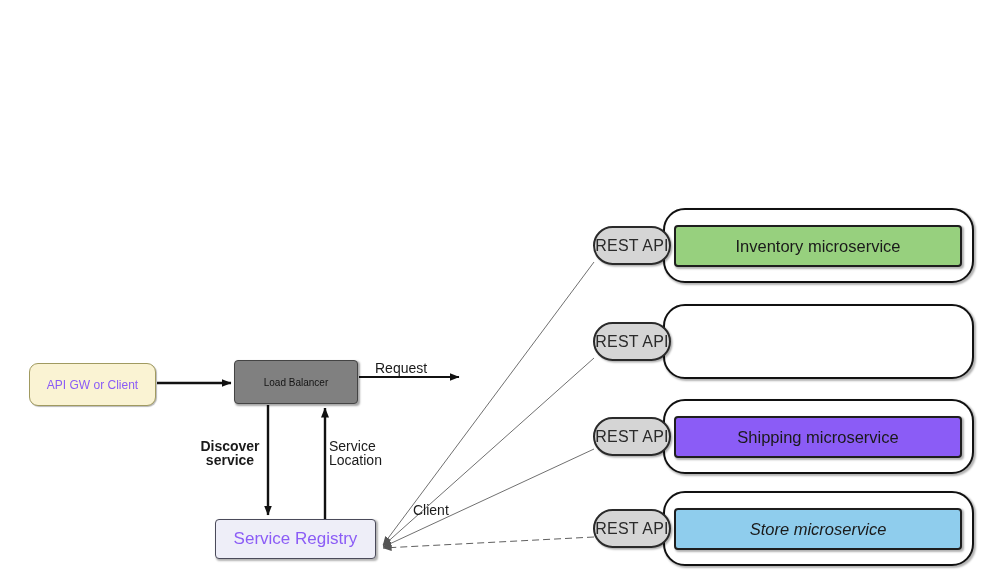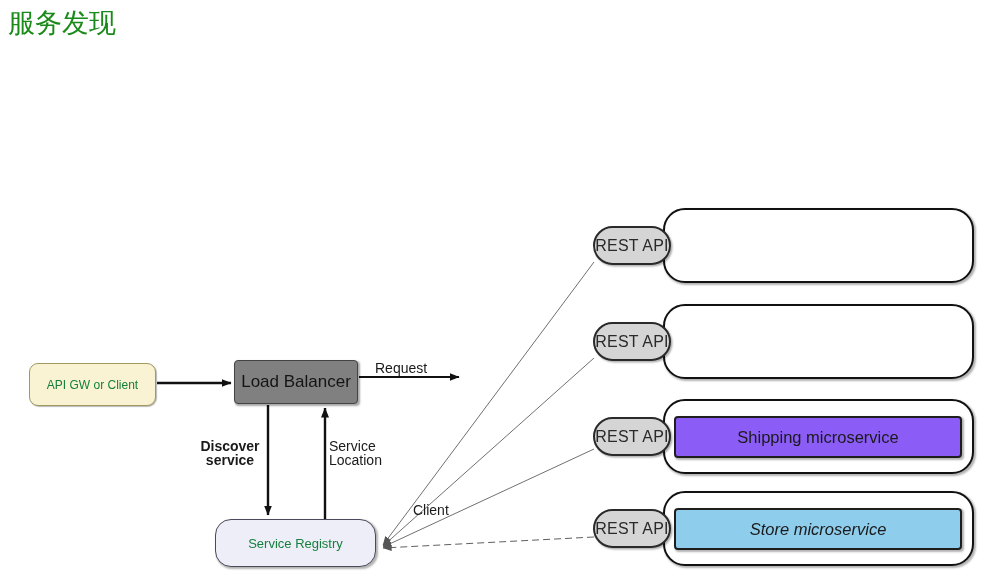--- a/index.html
+++ b/index.html
@@ -44,51 +44,51 @@
   }
 
   
   .node {
     position: absolute;
     box-sizing: border-box;
     display: flex;
     align-items: center;
     justify-content: center;
     text-align: center;
-    color: #15803d;
+    color: #8b5cf6;
   }
 
   .node-apigw {
     left: 29px;  top: 363px;
     width: 127px; height: 43px;
     background: #faf3d3;
     border: 1px solid #a09a60;
     border-radius: 9px;
     font-size: 12px;
     box-shadow: 1px 1px 1px rgba(0,0,0,0.28);
   }
 
   .node-lb {
     left: 234px; top: 360px;
     width: 124px; height: 44px;
     background: #808080;
     border: 1px solid #444444;
     border-radius: 4px;
-    font-size: 17px;
+    font-size: 10px;
     color: #141414;
     box-shadow: 1.5px 1.5px 2px rgba(0,0,0,0.35);
   }
 
   .node-registry {
     left: 215px; top: 519px;
-    width: 161px; height: 48px;
+    width: 161px; height: 40px;
     background: #eeeef8;
     border: 1px solid #4a4a5a;
-    border-radius: 16px;
-    font-size: 13px;
+    border-radius: 4px;
+    font-size: 17px;
     box-shadow: 1.5px 1.5px 2px rgba(0,0,0,0.3);
   }
 
   
   .svc-row {
     position: absolute;
     left: 593px;
     width: 382px;
     height: 78px;
   }
@@ -154,21 +154,20 @@
   .lbl-request  { left: 375px; top: 361px; }
   .lbl-discover { left: 196px; top: 439px; width: 68px; text-align: center; font-weight: bold; }
   .lbl-svcloc   { left: 329px; top: 439px; width: 70px; text-align: left; }
   .lbl-publish  { left: 413px; top: 503px; }
 </style>
 </head>
 <body>
 
 <div id="canvas">
 
-  <div class="page-title" style="color: rgb(26, 138, 26);">服务发现</div>
 
   <svg id="edges" viewBox="0 0 992 587" width="992" height="587">
     <defs>
       <marker id="arrowSolid" markerWidth="10" markerHeight="8" refX="9.5" refY="4" orient="auto" markerUnits="userSpaceOnUse">
         <path d="M0,0 L10,4 L0,8 Z" fill="#111111"></path>
       </marker>
       <marker id="arrowThin" markerWidth="9" markerHeight="7" refX="8.6" refY="3.5" orient="auto" markerUnits="userSpaceOnUse">
         <path d="M0,0 L9,3.5 L0,7 Z" fill="#555555"></path>
       </marker>
     </defs>
@@ -208,20 +207,21 @@
   <div class="edge-label lbl-publish">Client</div>
 
   <div class="node node-apigw" style="background: rgb(250, 243, 211); border-color: rgb(160, 154, 96);">API GW or Client</div>
 
   <div class="node node-lb" style="background: rgb(128, 128, 128); border-color: rgb(68, 68, 68);">Load Balancer</div>
 
   <div class="node node-registry" style="background: rgb(238, 238, 248); border-color: rgb(74, 74, 90);">Service Registry</div>
 
   <div class="svc-row" style="top:206px;">
     <div class="svc-outer"></div>
+    <div class="svc-inner" style="background: rgb(151, 208, 126); border-color: rgb(30, 30, 30);">Inventory microservice</div>
     <div class="rest-pill">REST API</div>
   </div>
 
   <div class="svc-row" style="top:302px;">
     <div class="svc-outer"></div>
     <div class="rest-pill">REST API</div>
   </div>
 
   <div class="svc-row" style="top:397px;">
     <div class="svc-outer"></div>

